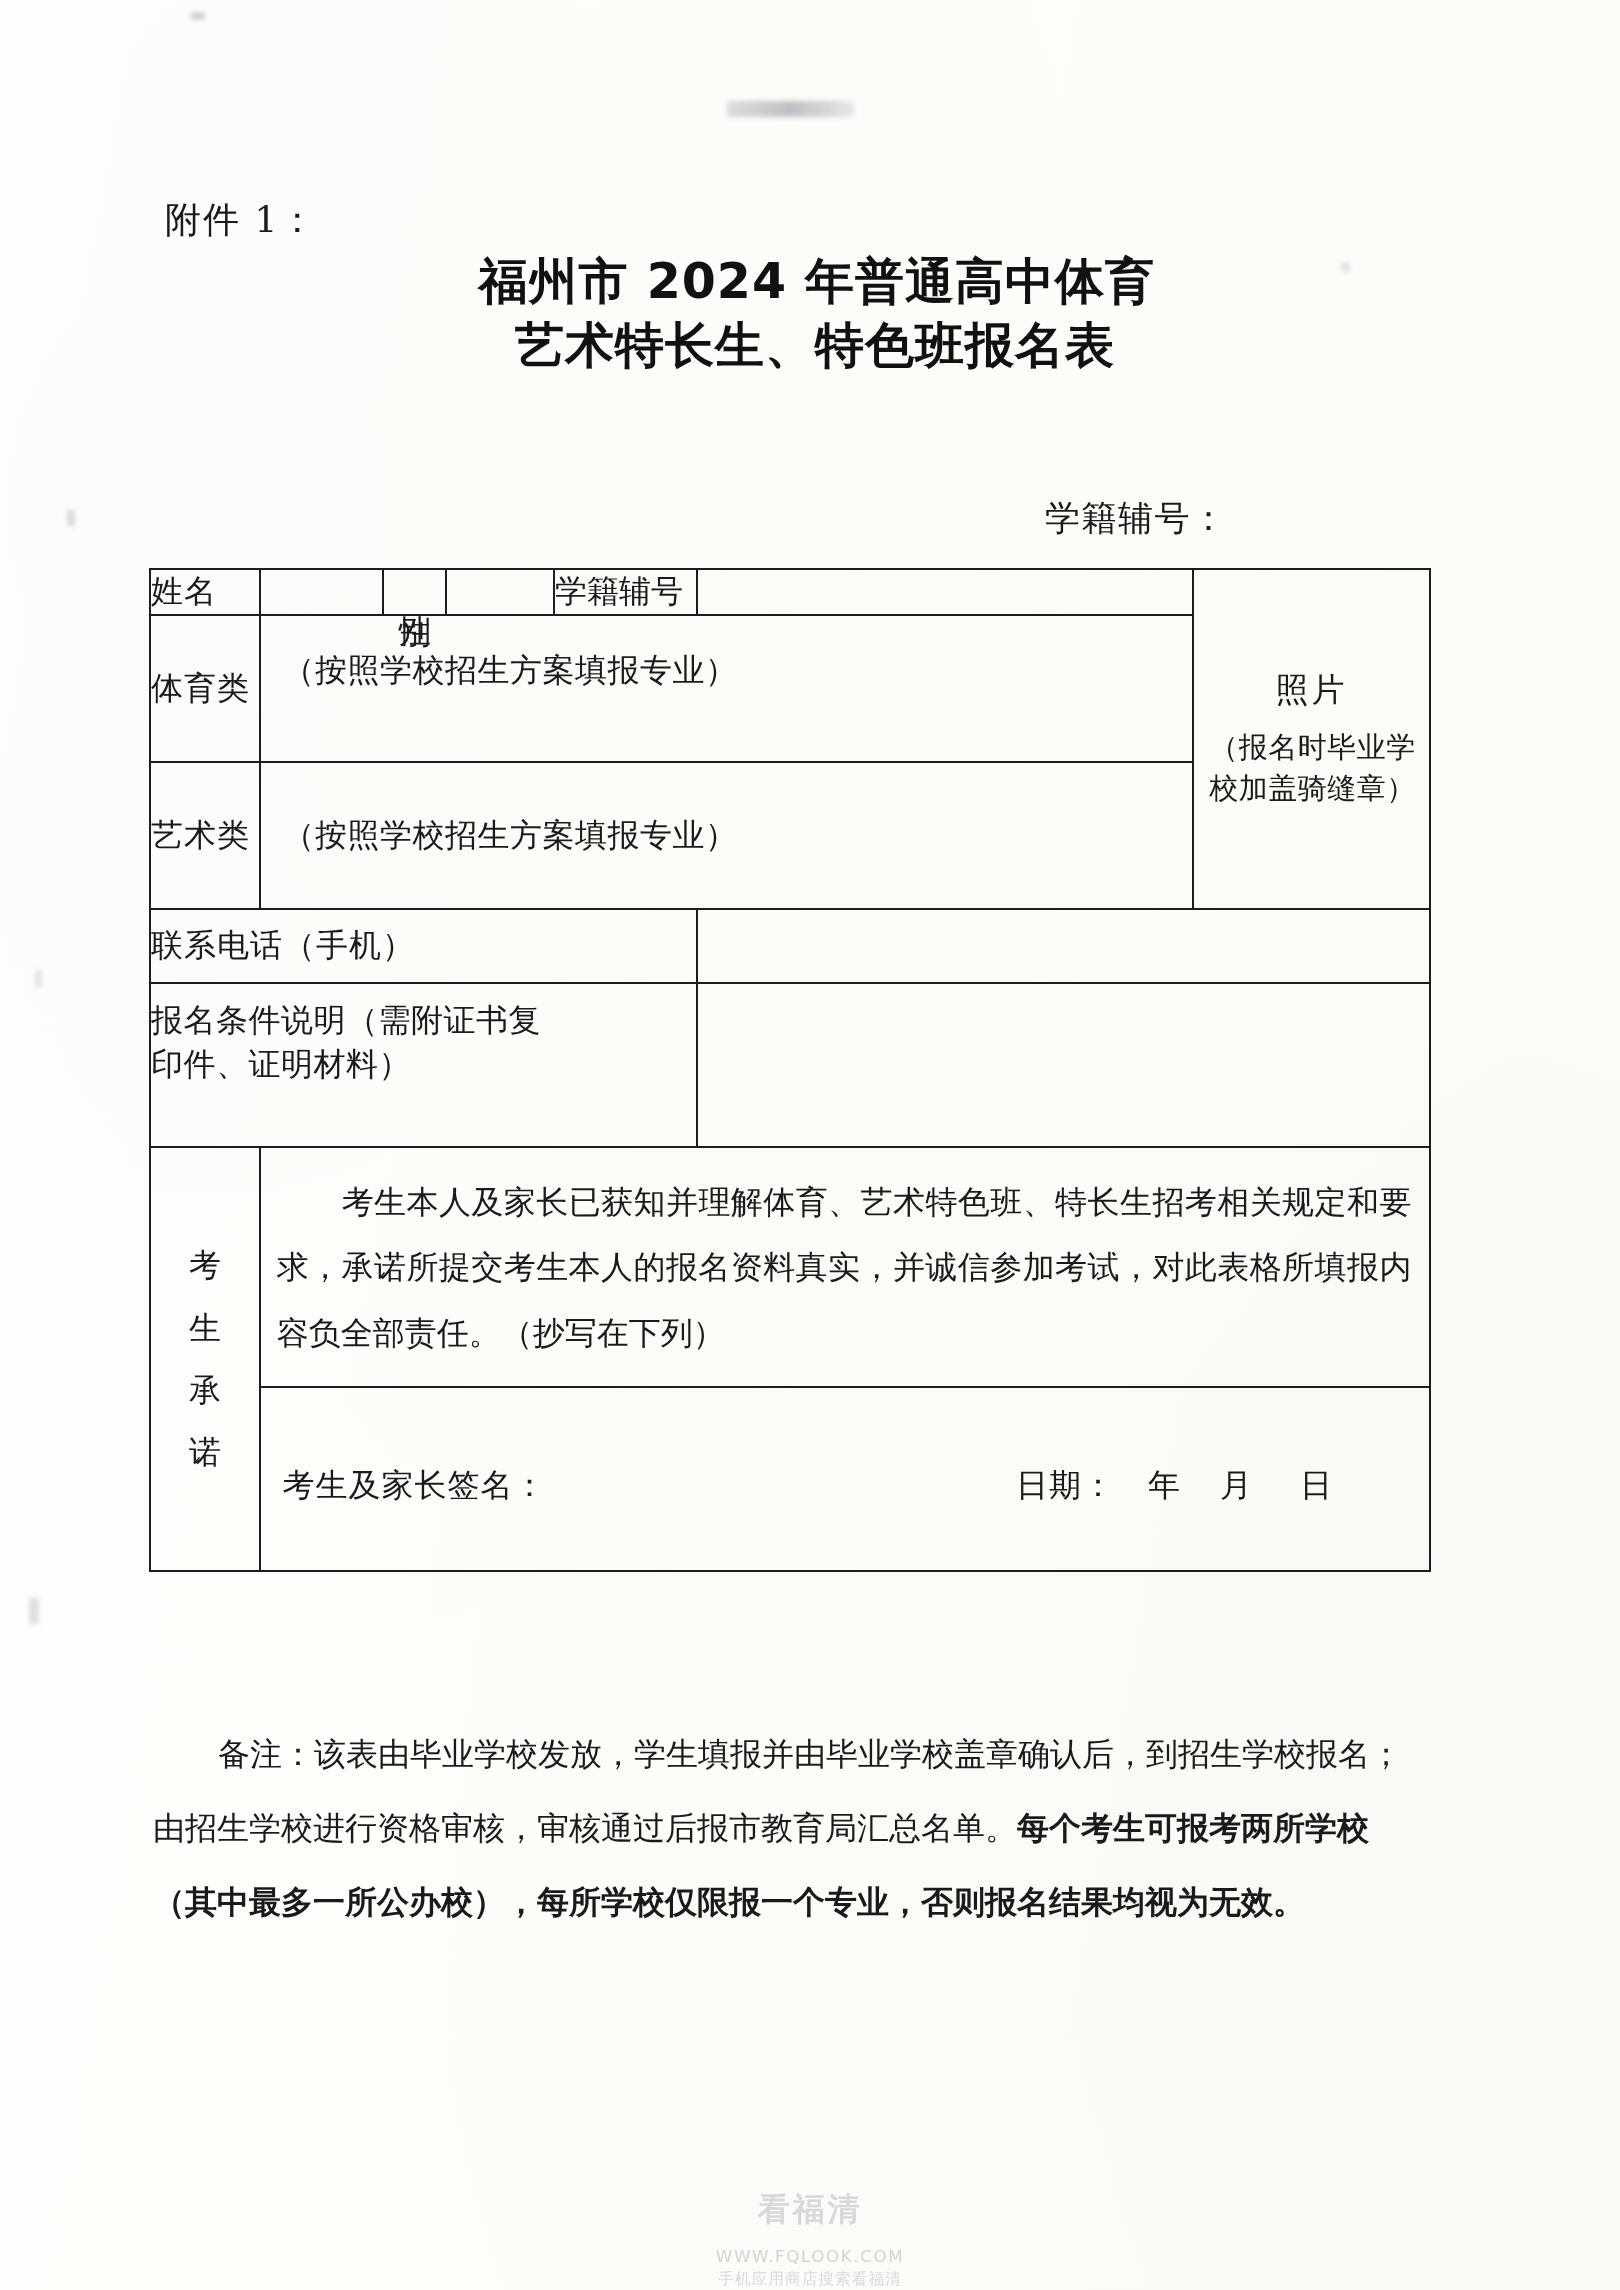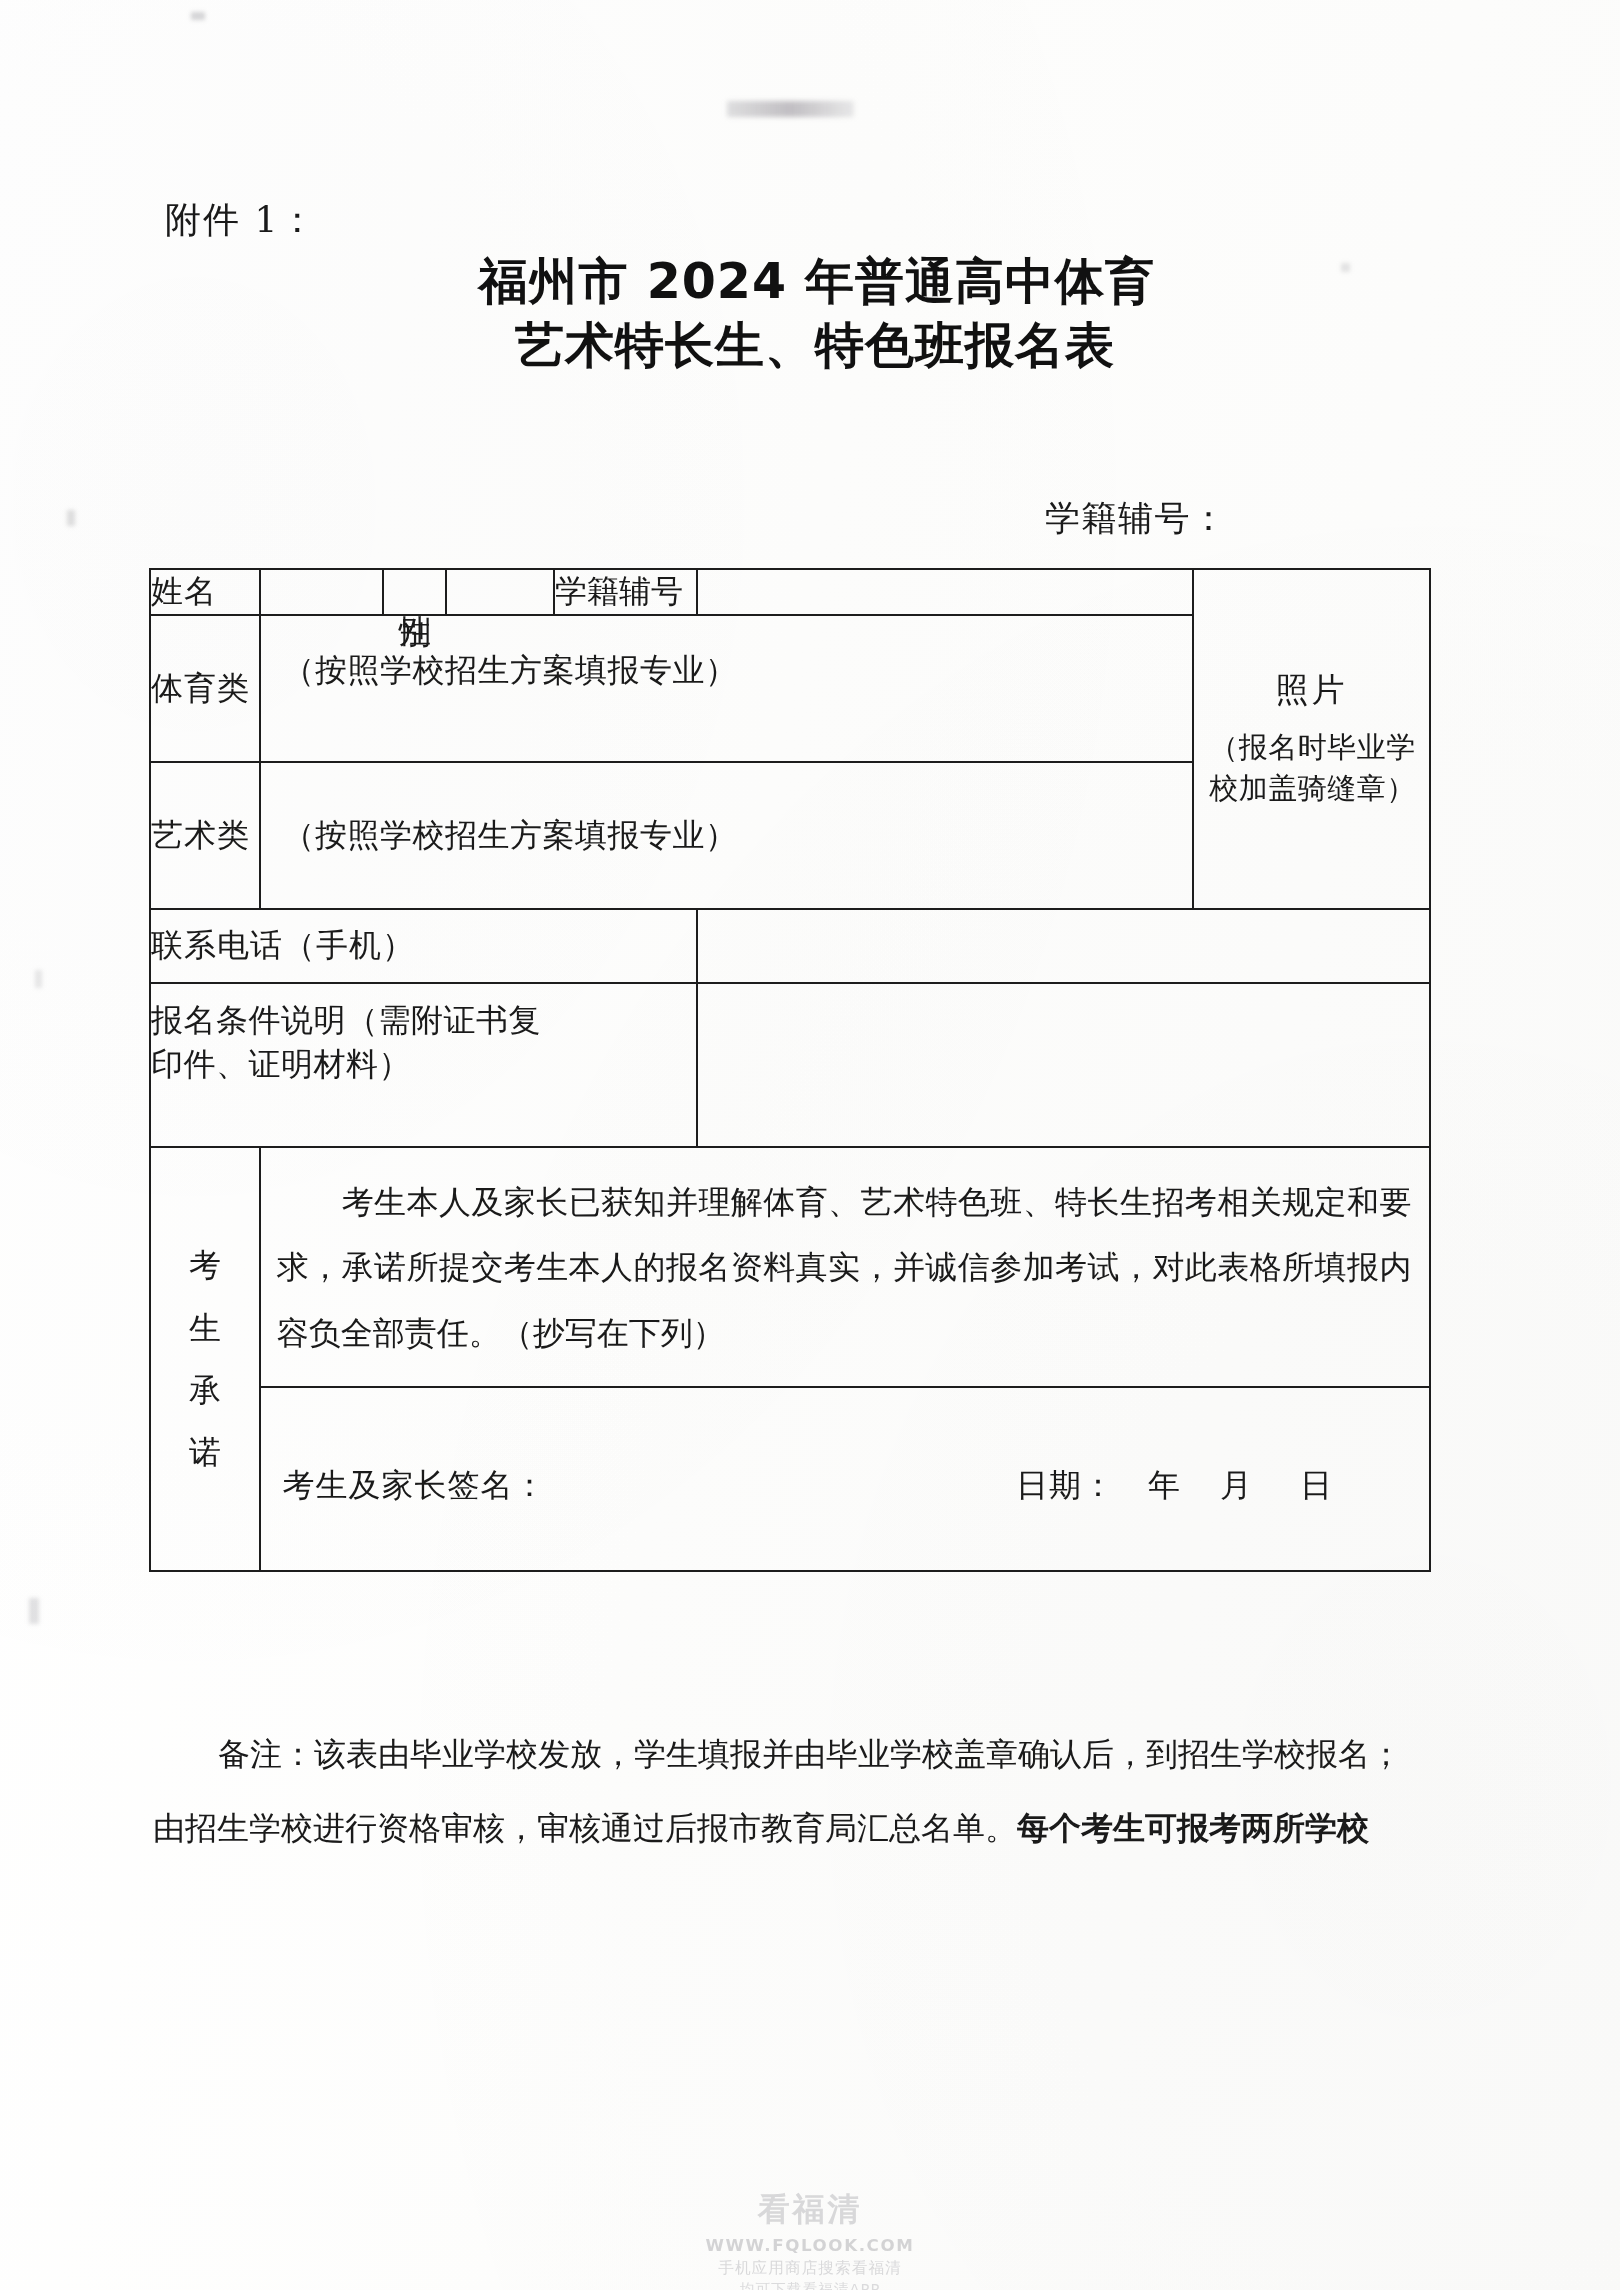--- a/index.html
+++ b/index.html
@@ -280,24 +280,24 @@
     font-family: "DejaVu Sans", "Liberation Sans", sans-serif;
     font-size: 32px;
     font-weight: bold;
     letter-spacing: 2.9px;
     line-height: 1.1;
     color: rgba(168,168,172,0.42);
   }
   .wm-url {
     font-family: "DejaVu Sans", "Liberation Sans", sans-serif;
     font-size: 16.7px;
-    font-weight: bold;
+    font-weight: normal;
     letter-spacing: 1.6px;
     color: rgba(168,168,172,0.48);
-    margin-top: 8px;
+    margin-top: 19px;
   }
   .wm-l3 {
     font-family: "DejaVu Sans", "Liberation Sans", sans-serif;
     font-size: 15.7px;
     letter-spacing: 1px;
     color: rgba(170,170,174,0.42);
     margin-top: 2.9px;
   }
   .wm-l4 {
     font-family: "DejaVu Sans", "Liberation Sans", sans-serif;
@@ -429,20 +429,21 @@
           </div>
         </td>
       </tr>
 
     </tbody>
   </table>
 
   <div class="notes">
     <p class="n-indent">备注：该表由毕业学校发放，学生填报并由毕业学校盖章确认后，到招生学校报名；</p>
     <p><span>由招生学校进行资格审核，审核通过后报市教育局汇总名单。</span><b>每个考生可报考两所学校</b></p>
+    <p><b>（其中最多一所公办校），每所学校仅限报一个专业，否则报名结果均视为无效。</b></p>
   </div>
 
   <div class="watermark">
     <div class="wm-logo">看福清</div>
     <div class="wm-url">WWW.FQLOOK.COM</div>
     <div class="wm-l3">手机应用商店搜索看福清</div>
     <div class="wm-l4">均可下载看福清APP</div>
   </div>
 
 </div>

